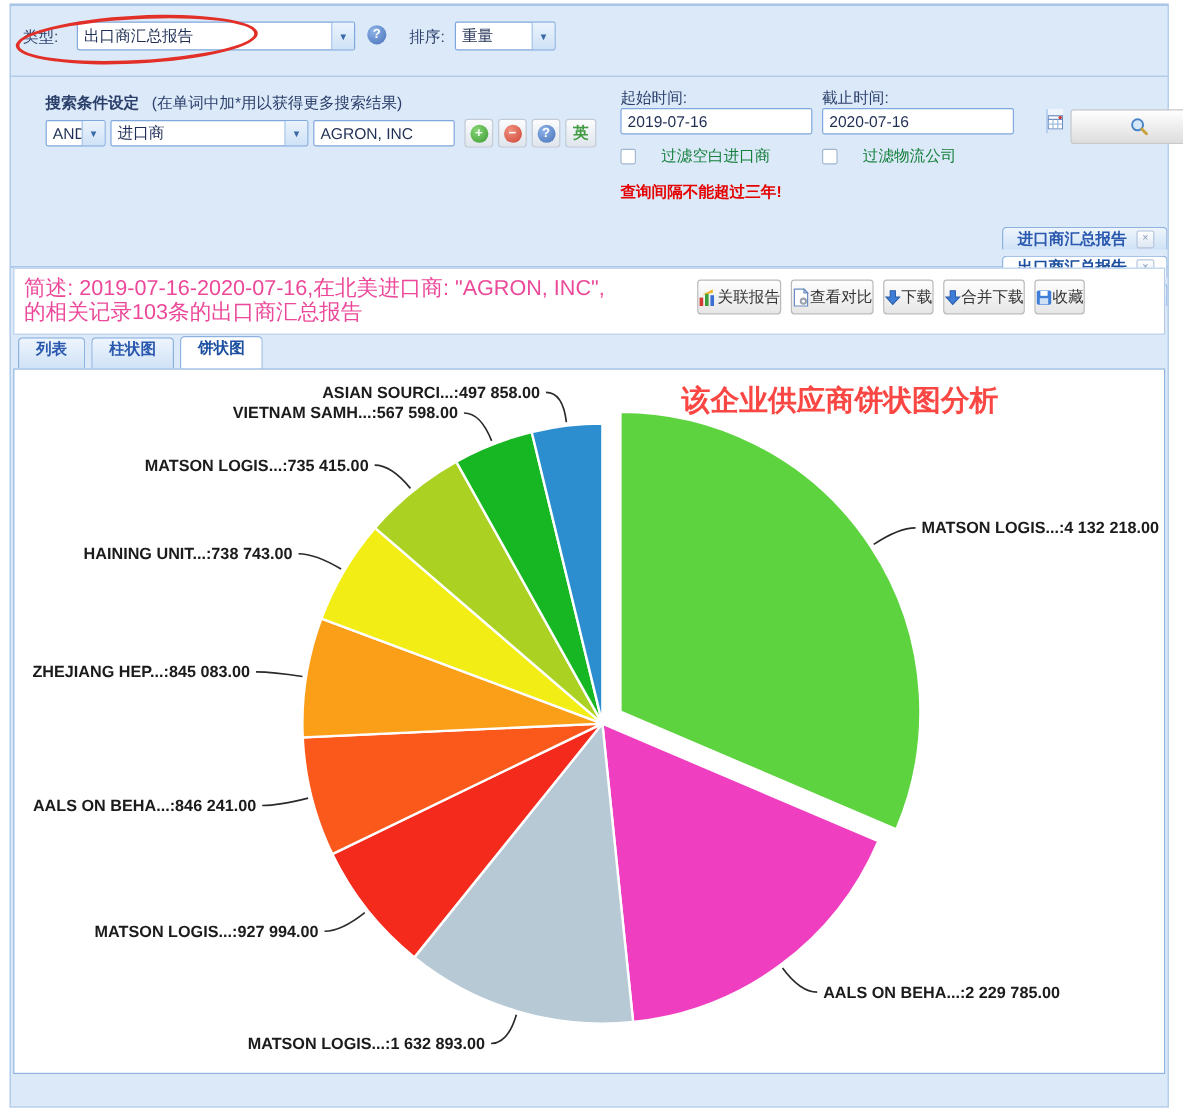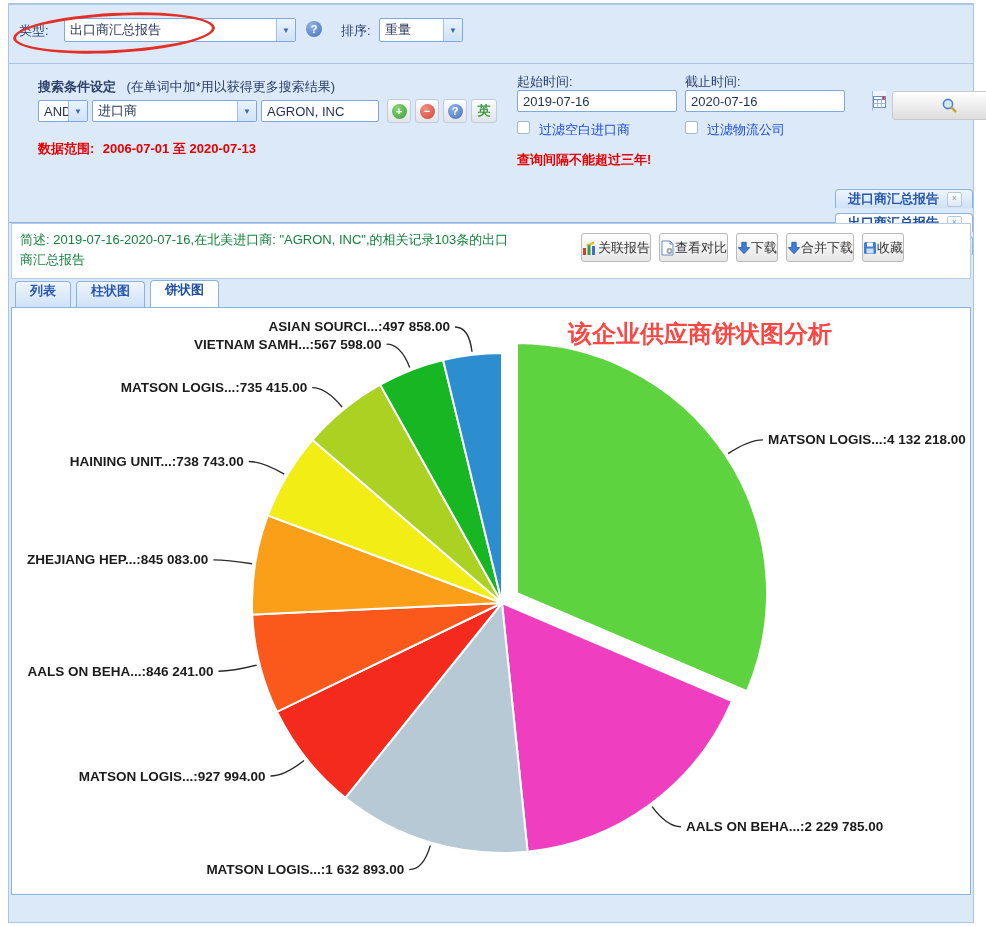--- a/index.html
+++ b/index.html
@@ -52,21 +52,21 @@
     background:linear-gradient(#fbfcfd,#dfe5ec);display:flex;align-items:center;justify-content:center;cursor:pointer;
   }
   .circle{width:15px;height:15px;border-radius:50%;color:#fff;font-size:11px;font-weight:bold;line-height:15px;text-align:center;}
   .c-green{background:radial-gradient(circle at 35% 30%,#85d575,#3f9c33);}
   .c-red{background:radial-gradient(circle at 35% 30%,#f0907e,#cf4437);}
   .c-blue{background:radial-gradient(circle at 35% 30%,#8fb4e8,#4670b8);}
   .lang{color:#3f9a3f;font-weight:bold;font-size:13px;}
   .date-wrap{position:absolute;width:160px;height:22px;background:#fff;border:1px solid #7fa8dc;border-radius:2px;display:flex;box-sizing:border-box;}
   .date-wrap input{flex:1;border:0;outline:none;font-size:13px;color:#1f2f55;padding:0 5px;background:transparent;font-family:"Liberation Sans",sans-serif;}
   .cal-btn{width:19px;display:flex;align-items:center;justify-content:center;border-left:1px solid #9fc0e8;background:linear-gradient(#f2f7fd,#d9e7f7);}
-  .cb-row{position:absolute;display:flex;align-items:flex-start;gap:9px;font-size:13px;color:#1d4ed8;}
+  .cb-row{position:absolute;display:flex;align-items:center;gap:21px;font-size:13px;color:#15803d;}
   .cb{width:13px;height:13px;background:#fff;border:1px solid #a3b8d0;box-sizing:border-box;border-radius:2px;}
   .search-btn{
     position:absolute;left:864px;top:28px;width:84px;height:27px;
     border:1px solid #c9c9c9;border-radius:3px;background:linear-gradient(#ffffff,#dddddd);
     display:flex;align-items:center;justify-content:space-between;gap:8px;font-size:13px;color:#444;cursor:pointer;padding-left:48px;
   }
 
   
   .tabstrip{position:absolute;left:0;top:184px;width:100%;height:34px;border-bottom:1px solid #8db2e0;box-sizing:border-box;display:flex;align-items:flex-end;padding-left:20px;gap:5px;flex-direction:column;}
   .tab{
@@ -78,21 +78,21 @@
   .tab-close{
     width:13px;height:13px;border:1px solid #b6c6dc;border-radius:2px;
     background:linear-gradient(#ffffff,#dde6f2);color:#8a9cb8;font-size:9px;line-height:11px;text-align:center;font-weight:normal;
   }
 
   
   .report-panel{
     position:absolute;left:2px;top:218px;width:960px;height:56px;background:#ffffff;
     border:1px solid #b5cdea;box-sizing:border-box;display:flex;align-items:flex-start;
   }
-  .summary{width:500px;padding:6px 0 0 8px;color:#15803d;font-size:13px;line-height:20px;}
+  .summary{width:500px;padding:6px 0 0 8px;color:#ec4899;font-size:18px;line-height:20px;}
   .actions{margin-left:auto;margin-right:66px;display:flex;gap:8px;align-items:center;padding-top:9px;}
   .act-btn{
     height:27px;border:1px solid #b9b9b9;border-radius:3px;background:linear-gradient(#fefefe,#e6e6e6);
     display:flex;align-items:center;gap:0;padding:0 0;font-size:13px;color:#333;cursor:pointer;white-space:nowrap;
   }
 
   
   .subtabs{position:absolute;left:6px;top:274px;display:flex;align-items:flex-end;gap:5px;height:28px;}
   .subtab{
     height:25px;display:flex;padding:0 14px;
@@ -150,24 +150,20 @@
         </span>
       <span class="icon-btn">
           <span class="circle c-red">−</span>
         </span>
       <span class="icon-btn">
           <span class="circle c-blue">?</span>
         </span>
       <span class="icon-btn" style="width:24px;">
           <span class="lang">英</span>
         </span>
-    </div>
-    <div style="position:absolute;left:10px;top:76px;">
-      <span class="red">数据范围:</span>
-      <span class="red" style="margin-left:4px;">2006-07-01 至 2020-07-13</span>
     </div>
 
     <span class="lbl" style="position:absolute;left:489px;top:10px;">起始时间:</span>
     <div class="date-wrap" style="left:489px;top:27px;">
       <input value="2019-07-16" style="">
       <span class="cal-btn">
         <svg width="13" height="13" viewBox="0 0 13 13">
             <rect x="0.5" y="1.5" width="12" height="11" fill="#ffffff" stroke="#6b8cc0"></rect>
             <line x1="0.5" y1="4.5" x2="12.5" y2="4.5" stroke="#6b8cc0"></line>
             <line x1="4.5" y1="4.5" x2="4.5" y2="12.5" stroke="#9db8dc"></line>

